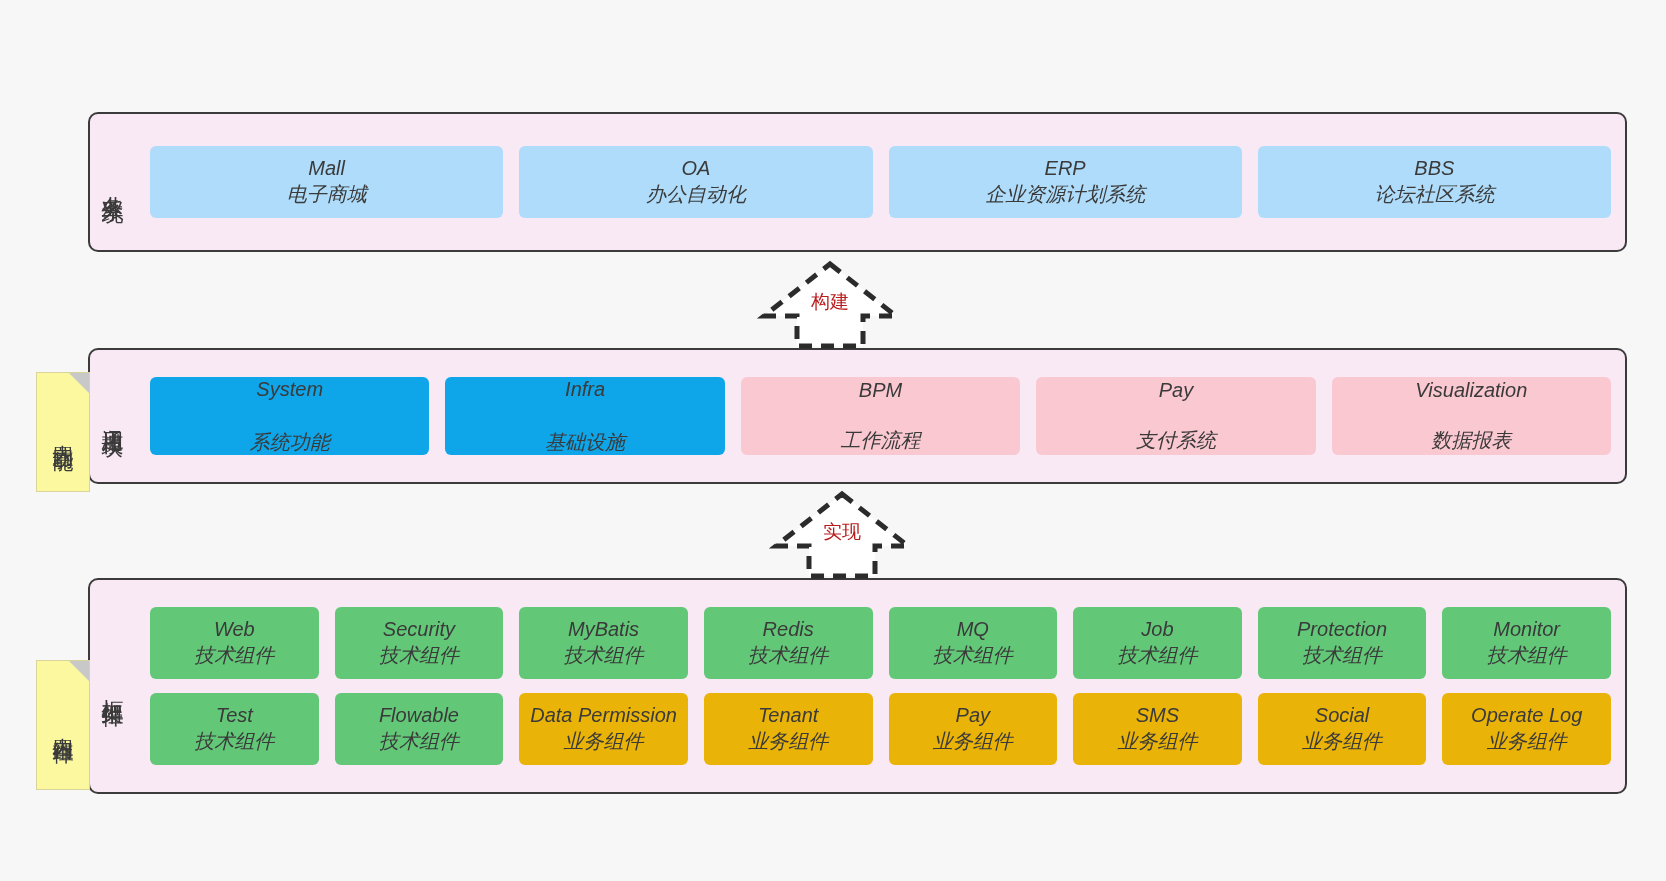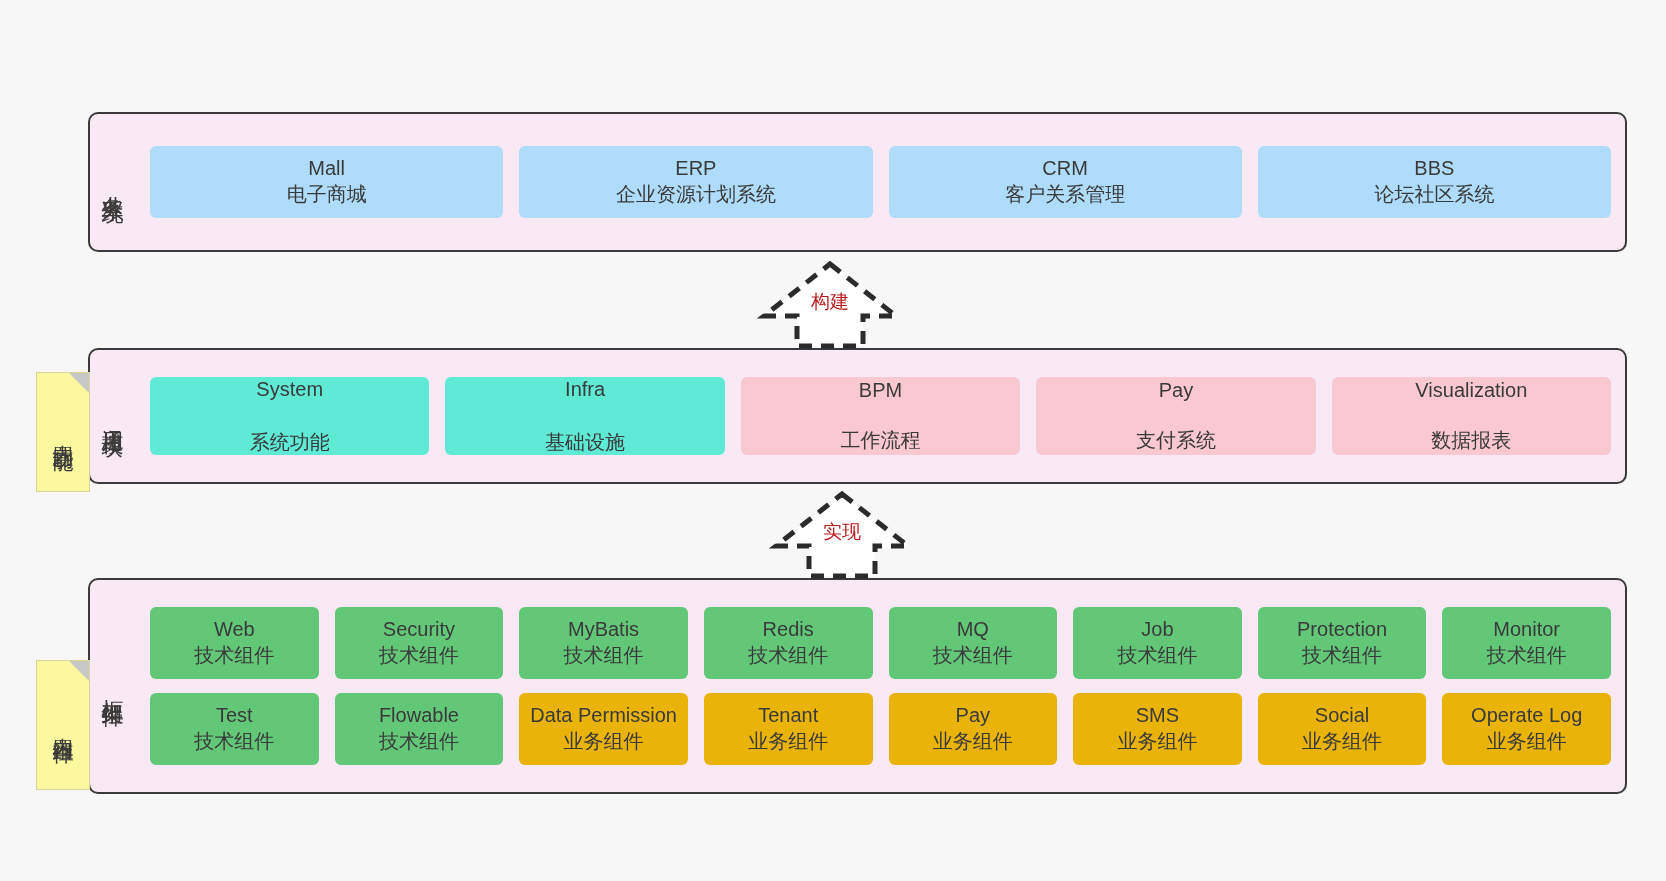--- a/index.html
+++ b/index.html
@@ -56,20 +56,21 @@
     flex-direction: column;
     justify-content: center;
     gap: 14px;
     padding: 0 14px;
   }
 
   .row {
     display: flex;
     gap: 16px;
     align-items: center;
+    font-style: italic;
   }
 
   .cell {
     flex: 1 1 0;
     border-radius: 6px;
     display: flex;
     flex-direction: column;
     align-items: center;
     justify-content: center;
     text-align: center;
@@ -77,21 +78,21 @@
     line-height: 1.28;
     color: #3a3a3a;
     padding: 6px 4px;
     box-sizing: border-box;
   }
   .cell .t1 { display: block; }
   .cell .t2 { display: block; }
 
   
   .c-blue        { background: #aedcfa; }
-  .c-red         { background: #5eead4; gap: 27px; }
+  .c-red         { background: #0ea5e9; gap: 27px; }
   .c-pink        { background: #fac8d0; gap: 24px; }
   .c-green       { background: #62c878; }
   .c-lightgreen  { background: #eab308; }
 
   
   #layer-business {
     left: 88px;  top: 112px;  width: 1539px;  height: 140px;
   }
   #layer-business .cell { height: 72px; }
 
@@ -163,26 +164,26 @@
 
   <div class="layer" id="layer-business">
     <div class="layer-label">业务系统</div>
     <div class="layer-body">
       <div class="row">
         <div class="cell c-blue">
           <span class="t1">Mall</span>
           <span class="t2">电子商城</span>
         </div>
         <div class="cell c-blue">
+          <span class="t1">OA</span>
+          <span class="t2">办公自动化</span>
+        </div>
+        <div class="cell c-blue">
           <span class="t1">ERP</span>
           <span class="t2">企业资源计划系统</span>
-        </div>
-        <div class="cell c-blue">
-          <span class="t1">CRM</span>
-          <span class="t2">客户关系管理</span>
         </div>
         <div class="cell c-blue">
           <span class="t1">BBS</span>
           <span class="t2">论坛社区系统</span>
         </div>
       </div>
     </div>
   </div>
 
   <div class="arrow" id="arrow-build">

